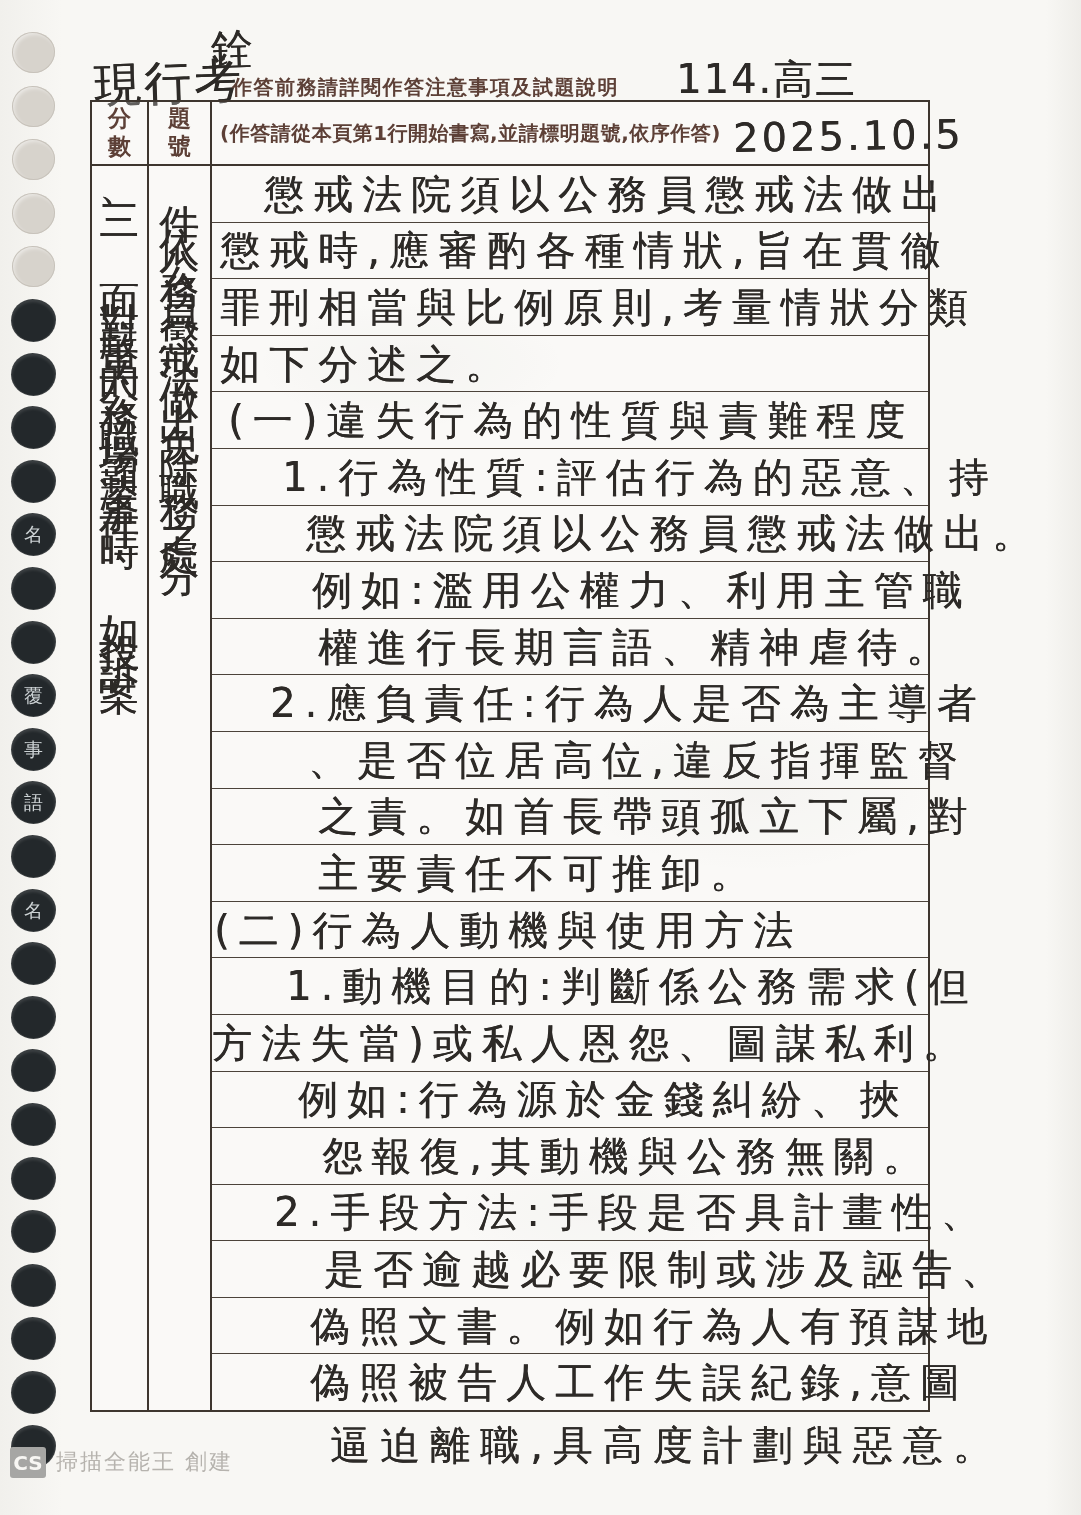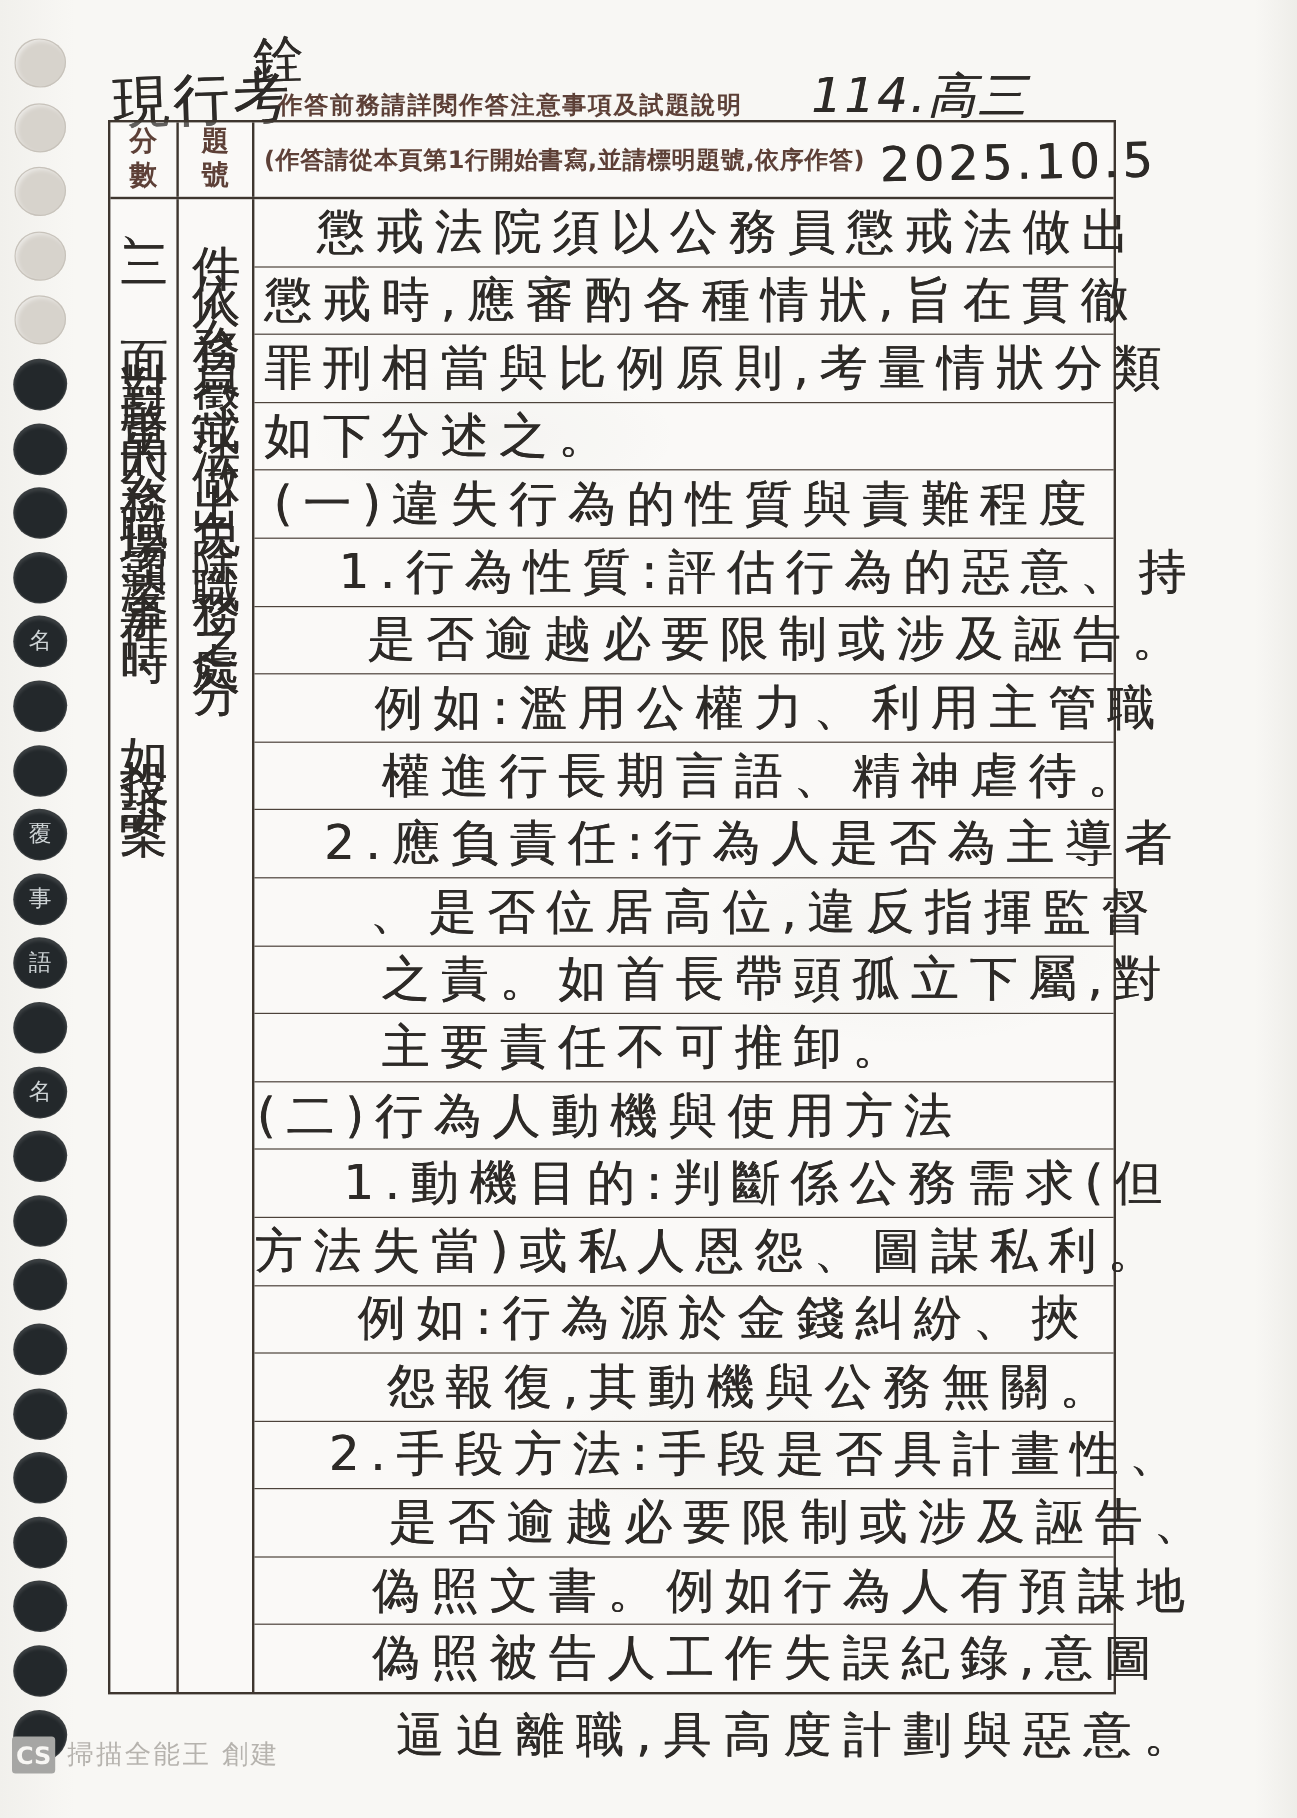--- a/index.html
+++ b/index.html
@@ -37,21 +37,21 @@
     color:#cdd3d5;font-size:19px;line-height:1;
     font-family:"DejaVu Sans", sans-serif;
   }
   
   .title-hw{position:absolute;left:94px;top:52px;font-size:47px;letter-spacing:3px;transform:rotate(-2deg);}
   .title-sup{position:absolute;left:118px;top:-28px;font-size:42px;letter-spacing:0;}
   .printed-notice{
     position:absolute;left:232px;top:74px;
     font-size:20px;letter-spacing:1.5px;color:#5d4037;font-weight:bold;
   }
-  .exam-code{position:absolute;left:676px;top:52px;font-size:40px;letter-spacing:2px;font-style:italic;}
+  .exam-code{position:absolute;left:676px;top:52px;font-size:40px;letter-spacing:2px;}
   
   .grid{
     position:absolute;left:90px;top:100px;width:840px;height:1312px;
     border:2px solid #3e362f;
     display:flex;flex-direction:column;box-sizing:border-box;
     background:rgba(255,255,255,0.25);
   }
   .header-row{
     display:flex;height:64px;border-bottom:2px solid #3e362f;box-sizing:border-box;flex:none;
   }
@@ -191,21 +191,21 @@
           <div class="row">
             <span class="hw" style="margin-left: 8px;">如下分述之。</span>
           </div>
           <div class="row">
             <span class="hw" style="margin-left: 16px;">(一)違失行為的性質與責難程度</span>
           </div>
           <div class="row">
             <span class="hw" style="margin-left: 70px;">1.行為性質:評估行為的惡意、持</span>
           </div>
           <div class="row">
-            <span class="hw" style="margin-left: 94px;">是否逾越必要限制或涉及誣告。</span>
+            <span class="hw" style="margin-left: 94px;">懲戒法院須以公務員懲戒法做出。</span>
           </div>
           <div class="row">
             <span class="hw" style="margin-left: 100px;">例如:濫用公權力、利用主管職</span>
           </div>
           <div class="row">
             <span class="hw" style="margin-left: 106px;">權進行長期言語、精神虐待。</span>
           </div>
           <div class="row">
             <span class="hw" style="margin-left: 58px;">2.應負責任:行為人是否為主導者</span>
           </div>

